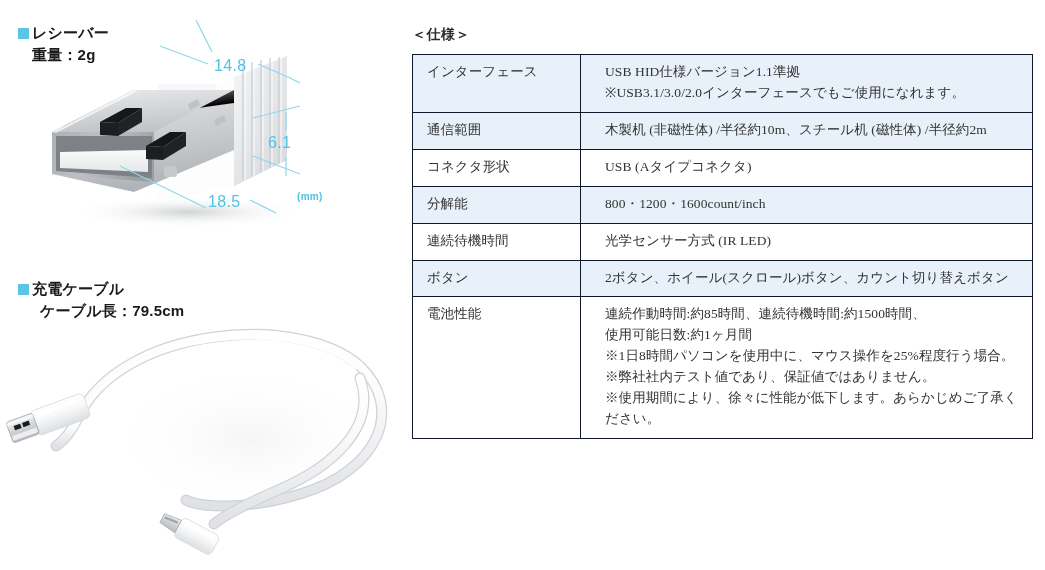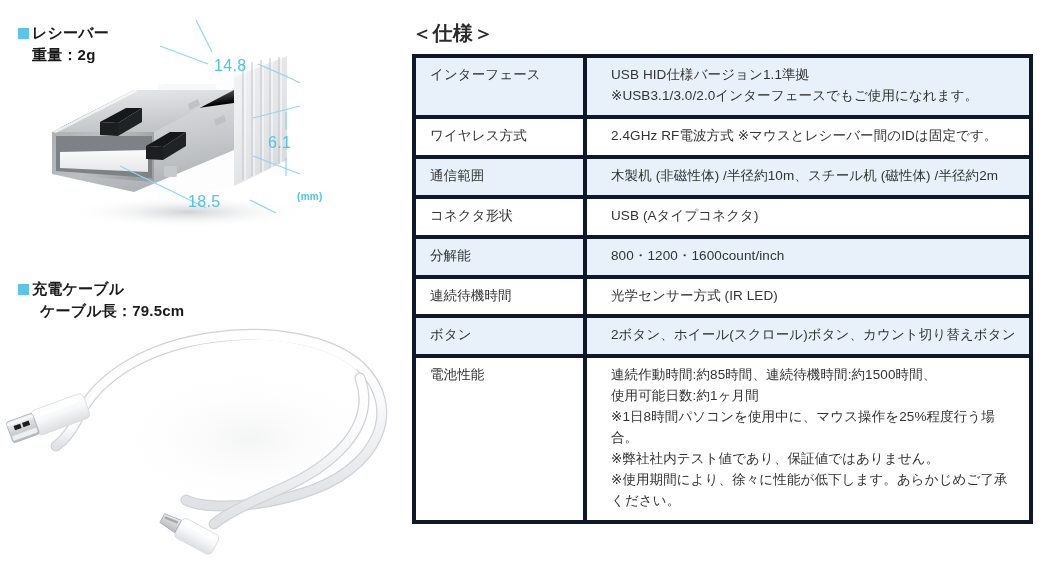--- a/index.html
+++ b/index.html
@@ -34,42 +34,43 @@
   #cable-photo { position: absolute; left: 0px; top: 318px; width: 400px; height: 250px; }
 
   
   .dim {
     position: absolute; color: #4fc3e8; font-weight: normal;
     font-size: 16px; letter-spacing: .3px;
     font-family: "Liberation Sans", "DejaVu Sans", sans-serif;
   }
   #dim-width  { left: 214px; top: 57px; }
   #dim-height { left: 268px; top: 134px; }
-  #dim-depth  { left: 188px; top: 193px; text-align: center; }
+  #dim-depth  { left: 208px; top: 193px; text-align: center; }
   #dim-unit   { left: 297px; top: 191px; font-size: 10px; font-weight: bold; }
 
   
   #spec-heading {
-    position: absolute; left: 412px; top: 20px;
-    font-size: 20px; font-weight: bold; color: #2b2b2b; letter-spacing: .5px;
+    position: absolute; left: 412px; top: 26px;
+    font-size: 14px; font-weight: bold; color: #2b2b2b; letter-spacing: .5px;
   }
   #spec-table {
     position: absolute; left: 412px; top: 54px;
     width: 621px;
     border-collapse: collapse;
     table-layout: fixed;
     font-size: 13.5px;
     color: #333333;
   }
   #spec-table td {
-    border: 4px solid #0f172a;
+    border: 1px solid #0f172a;
     padding: 7px 10px 8px 14px;
     vertical-align: top;
     line-height: 1.55;
     letter-spacing: .1px;
+    font-family: Liberation Serif, serif;
   }
   #spec-table tr.shaded td { background: #e8f1f9; }
   #spec-table tr.plain td { background: #ffffff; }
   #spec-table td.k { width: 143px; white-space: nowrap; }
   #spec-table td.v { padding-left: 24px; }
   #spec-table td.v .ln { display: block; }
 </style>
 </head>
 <body>
 
@@ -258,26 +259,20 @@
 
   <table id="spec-table">
     <tbody>
         <tr class="shaded">
           <td class="k">インターフェース</td>
           <td class="v">
             <span class="ln">USB HID仕様バージョン1.1準拠</span>
             <span class="ln">※USB3.1/3.0/2.0インターフェースでもご使用になれます。</span>
           </td>
         </tr>
-        <tr class="plain">
-          <td class="k">ワイヤレス方式</td>
-          <td class="v">
-            <span class="ln">2.4GHz RF電波方式 ※マウスとレシーバー間のIDは固定です。</span>
-          </td>
-        </tr>
         <tr class="shaded">
           <td class="k">通信範囲</td>
           <td class="v">
             <span class="ln">木製机 (非磁性体) /半径約10m、スチール机 (磁性体) /半径約2m</span>
           </td>
         </tr>
         <tr class="plain">
           <td class="k">コネクタ形状</td>
           <td class="v">
             <span class="ln">USB (Aタイプコネクタ)</span>

